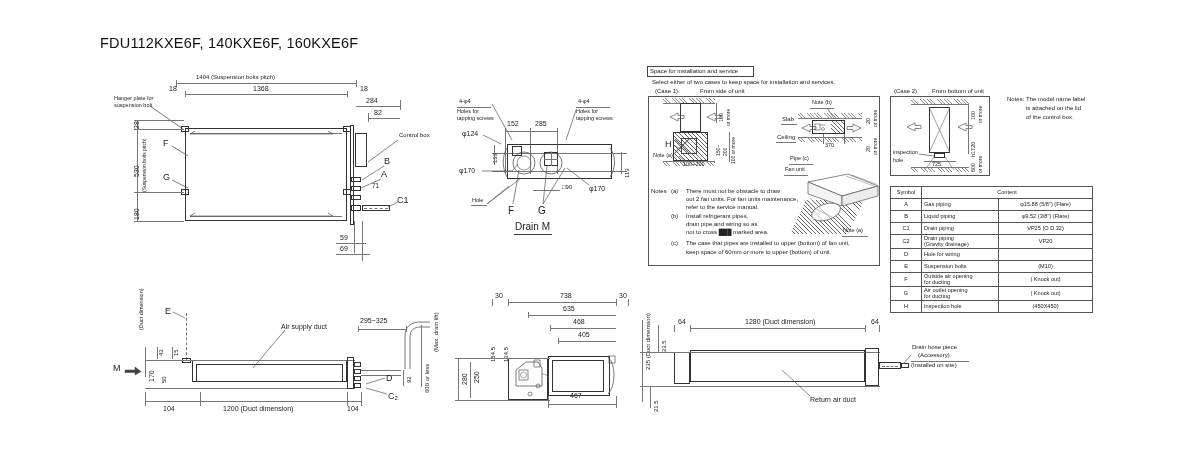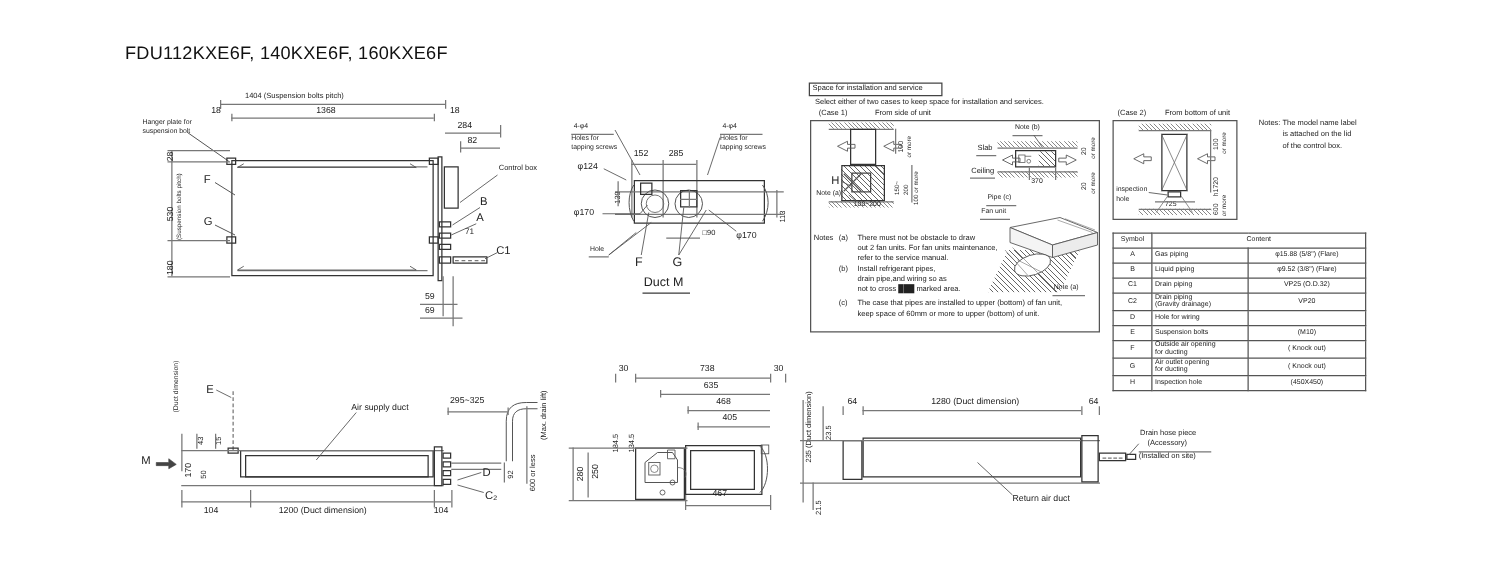--- a/index.html
+++ b/index.html
@@ -226,21 +226,21 @@
   <div class="t t10" style="left:508px;top:206px;">F</div>
   <div class="t t10" style="left:538px;top:206px;">G</div>
   <svg width="60" height="40" style="left:513px;top:170px;">
     <line x1="0" y1="34" x2="6" y2="0" stroke="#555" stroke-width="0.7"></line>
   </svg>
   <svg width="60" height="40" style="left:543px;top:166px;">
     <line x1="0" y1="38" x2="4" y2="0" stroke="#555" stroke-width="0.7"></line>
     <line x1="0" y1="38" x2="22" y2="2" stroke="#555" stroke-width="0.7"></line>
   </svg>
 
-  <div class="t t10" style="left:515px;top:222px;">Duct M</div>
+  <div class="t t10" style="left:515px;top:222px;">Drain M</div>
   <div class="ln h" style="left:514px;top:234px;width:38px;"></div>
 </div>
 
 <div class="abs" style="left:0;top:0;">
   <div class="box" style="left:647px;top:66px;width:107px;height:11px;"></div>
   <div class="t t6" style="left:650px;top:68px;">Space for installation and service</div>
   <div class="t t6" style="left:652px;top:79px;">Select either of two cases to keep space for installation and services.</div>
   <div class="t t6" style="left:655px;top:88px;">(Case 1)</div>
   <div class="t t6" style="left:700px;top:88px;">From side of unit</div>
 

